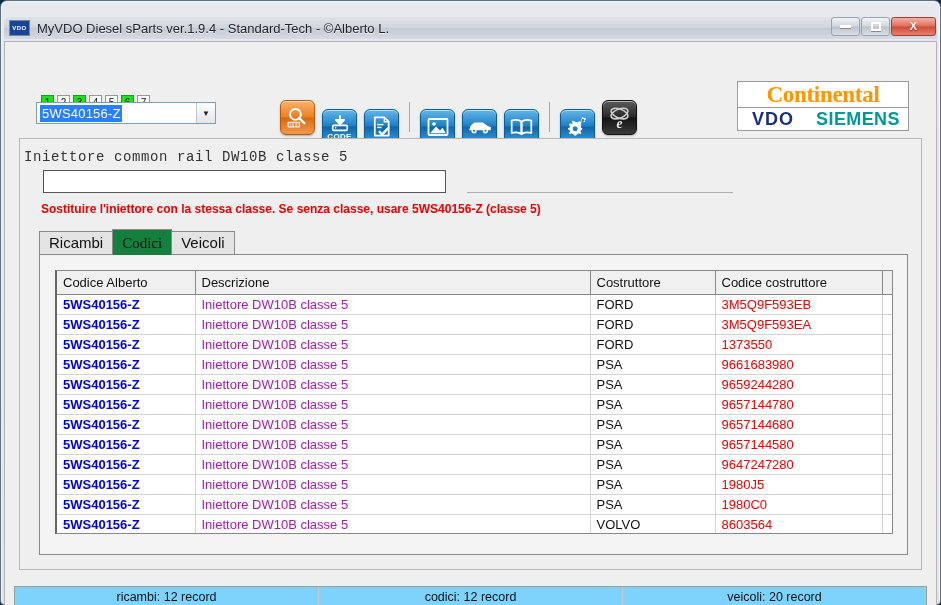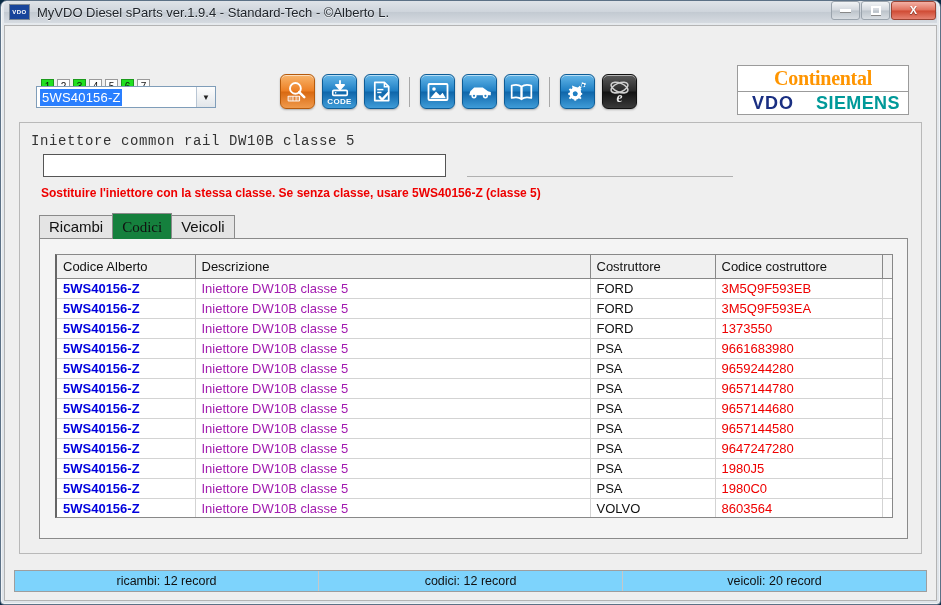--- a/index.html
+++ b/index.html
@@ -9,21 +9,21 @@
     font-family:"Liberation Sans", sans-serif;
     background:#0a2b45;
   }
   
   .window{
     position:absolute;left:0;top:0;width:941px;height:605px;
     box-sizing:border-box;
     border:1px solid #5c7186;
     border-radius:7px 7px 4px 4px;
     background:linear-gradient(180deg,#e6eaee 0%, #dfe4e9 100%);
-    padding:0 3px 3px 3px;
+    padding:16px 3px 3px 3px;
     box-shadow:inset 0 0 0 1px rgba(255,255,255,.55);
   }
   
   .titlebar{
     position:relative;height:22px;
     background:linear-gradient(180deg,#dfe3e8 0%,#cfd5dc 48%,#c3cad2 52%,#d6dbe1 100%);
     border-radius:5px 5px 0 0;
     display:flex;align-items:center;
   }
   .app-icon{
@@ -93,61 +93,61 @@
     display:flex;align-items:center;justify-content:center;
     font-size:8px;color:#222;
   }
 
   .icons{position:absolute;left:275px;top:48px;display:flex;align-items:center;gap:7px;}
   .tbicon{
     width:33px;height:33px;border-radius:6px;position:relative;
     display:flex;align-items:center;justify-content:center;
     box-shadow:inset 0 1px 0 rgba(255,255,255,.55), 0 1px 2px rgba(0,0,0,.28);
   }
-  .tbicon.blue{background:linear-gradient(180deg,#63b6e8 0%,#1f7fc4 48%,#0f66aa 52%,#3f9cd8 100%);border:1px solid #0d5c96;}
+  .tbicon.blue{background:linear-gradient(180deg,#63b6e8 0%,#1f7fc4 48%,#0f66aa 52%,#3f9cd8 100%);border:1px solid #0d5c96;margin-top:19px;}
   .tbicon.orange{background:linear-gradient(180deg,#f8b46b 0%,#ed8025 48%,#d96a12 52%,#f09a4c 100%);border:1px solid #b55a0c;}
   .tbicon.dark{background:linear-gradient(180deg,#5a5a5a 0%,#2a2a2a 48%,#141414 52%,#3a3a3a 100%);border:1px solid #111;}
   .tbsep{width:1px;height:30px;background:#a8a8a8;margin:0 3px;}
   .tbicon svg{display:block;}
   .codelbl{
     position:absolute;bottom:2px;left:0;right:0;text-align:center;
     font-size:8px;font-weight:bold;color:#fff;letter-spacing:.3px;
     font-family:"Liberation Sans",sans-serif;
   }
 
   
   .logo{
     position:absolute;right:27px;top:39px;width:172px;height:50px;
     border:1px solid #9b9b9b;background:#fff;box-sizing:border-box;
   }
   .logo-top{
     height:25px;border-bottom:1px solid #9b9b9b;
     display:flex;align-items:center;justify-content:center;
-    color:#ff9500;font-size:20px;font-weight:bold;
+    color:#ff9500;font-size:23px;font-weight:bold;
     font-family:"Liberation Serif",serif;letter-spacing:-.3px;
   }
   .logo-bot{height:23px;display:flex;}
   .logo-vdo{
     flex:0 0 70px;display:flex;align-items:center;justify-content:center;
     color:#1a2f82;font-size:18px;font-weight:bold;letter-spacing:1px;
     font-family:"Liberation Sans",sans-serif;
   }
   .logo-siemens{
     flex:1;display:flex;align-items:center;justify-content:center;
     color:#009999;font-size:18px;font-weight:bold;letter-spacing:.4px;
     font-family:"Liberation Sans",sans-serif;
   }
 
   
   .panel{
     position:absolute;left:14px;top:96px;right:14px;bottom:46px;
     background:#efefef;border:1px solid #b9b9b9;box-sizing:border-box;
   }
   .part-title{
-    position:absolute;left:11px;top:10px;
+    position:absolute;left:4px;top:10px;
     font-family:"Liberation Mono","DejaVu Sans Mono",monospace;
     font-size:14px;color:#333;letter-spacing:.6px;
   }
   .desc-input{
     position:absolute;left:23px;top:31px;width:403px;height:23px;
     border:1px solid #555;background:#fff;box-sizing:border-box;
     font-size:12px;padding:2px 4px;font-family:"Liberation Sans",sans-serif;
     outline:none;
   }
   .hrule{position:absolute;left:447px;top:53px;width:266px;height:1px;background:#b0b0b0;}

